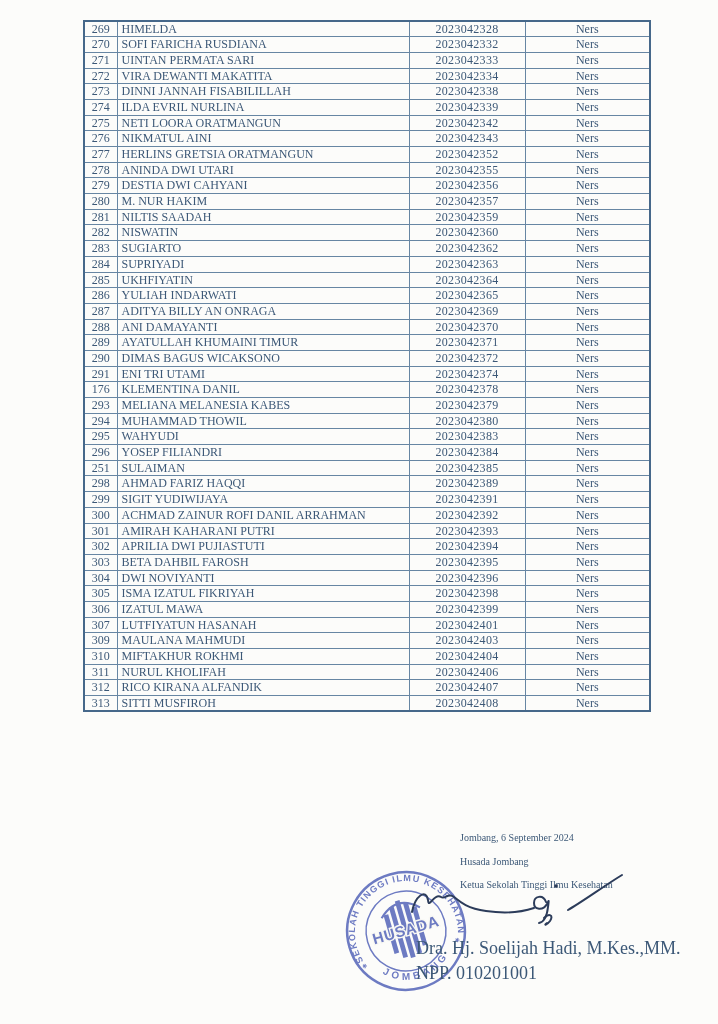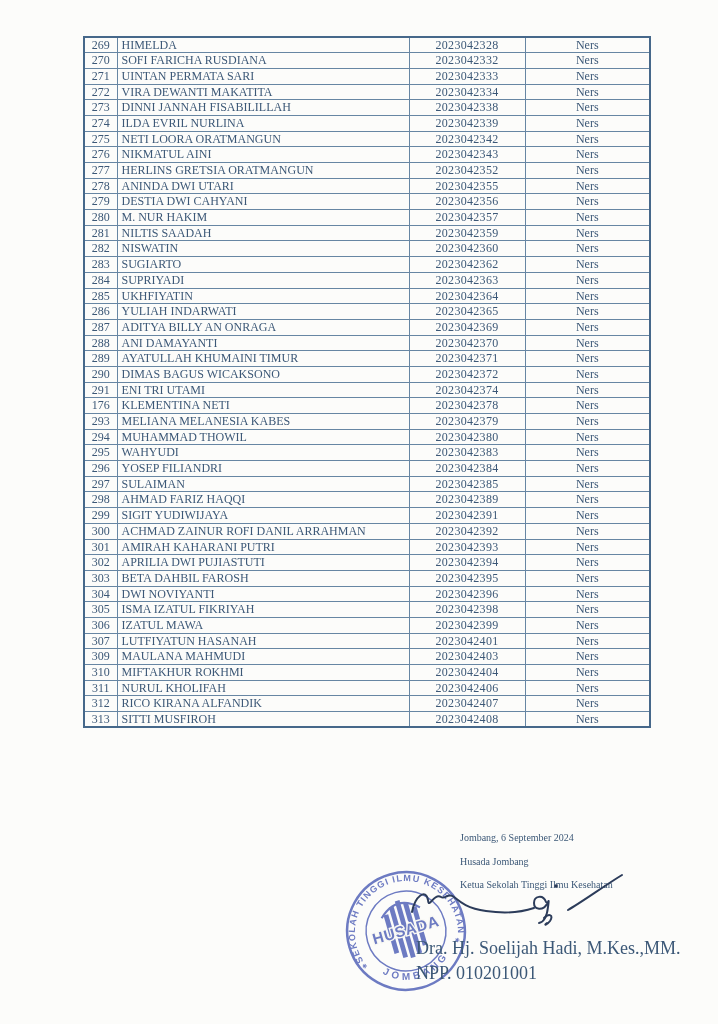--- a/index.html
+++ b/index.html
@@ -19,21 +19,20 @@
     overflow:hidden;
     font-family:"Liberation Serif","DejaVu Serif",serif;
     color:var(--ink);
   }
   table.roster{
     position:absolute;left:83px;top:20px;
     width:476px;
     border-collapse:collapse;
     table-layout:fixed;
     border:2px solid var(--border-dark);
-    margin-top:16px;
   }
   table.roster td{
     border:1px solid var(--border);
     height:15.7px;
     font-size:12px;
     line-height:1.05;
     padding:0 4px;
     white-space:nowrap;
     overflow:hidden;
     color:var(--ink);
@@ -249,21 +248,21 @@
 
     <tr>
       <td class="c-no">291</td>
       <td class="c-name">ENI TRI UTAMI</td>
       <td class="c-nim">2023042374</td>
       <td class="c-prog">Ners</td>
     </tr>
 
     <tr>
       <td class="c-no">176</td>
-      <td class="c-name">KLEMENTINA NETI</td>
+      <td class="c-name">KLEMENTINA DANIL</td>
       <td class="c-nim">2023042378</td>
       <td class="c-prog">Ners</td>
     </tr>
 
     <tr>
       <td class="c-no">293</td>
       <td class="c-name">MELIANA MELANESIA KABES</td>
       <td class="c-nim">2023042379</td>
       <td class="c-prog">Ners</td>
     </tr>
@@ -283,21 +282,21 @@
     </tr>
 
     <tr>
       <td class="c-no">296</td>
       <td class="c-name">YOSEP FILIANDRI</td>
       <td class="c-nim">2023042384</td>
       <td class="c-prog">Ners</td>
     </tr>
 
     <tr>
-      <td class="c-no">297</td>
+      <td class="c-no">251</td>
       <td class="c-name">SULAIMAN</td>
       <td class="c-nim">2023042385</td>
       <td class="c-prog">Ners</td>
     </tr>
 
     <tr>
       <td class="c-no">298</td>
       <td class="c-name">AHMAD FARIZ HAQQI</td>
       <td class="c-nim">2023042389</td>
       <td class="c-prog">Ners</td>

